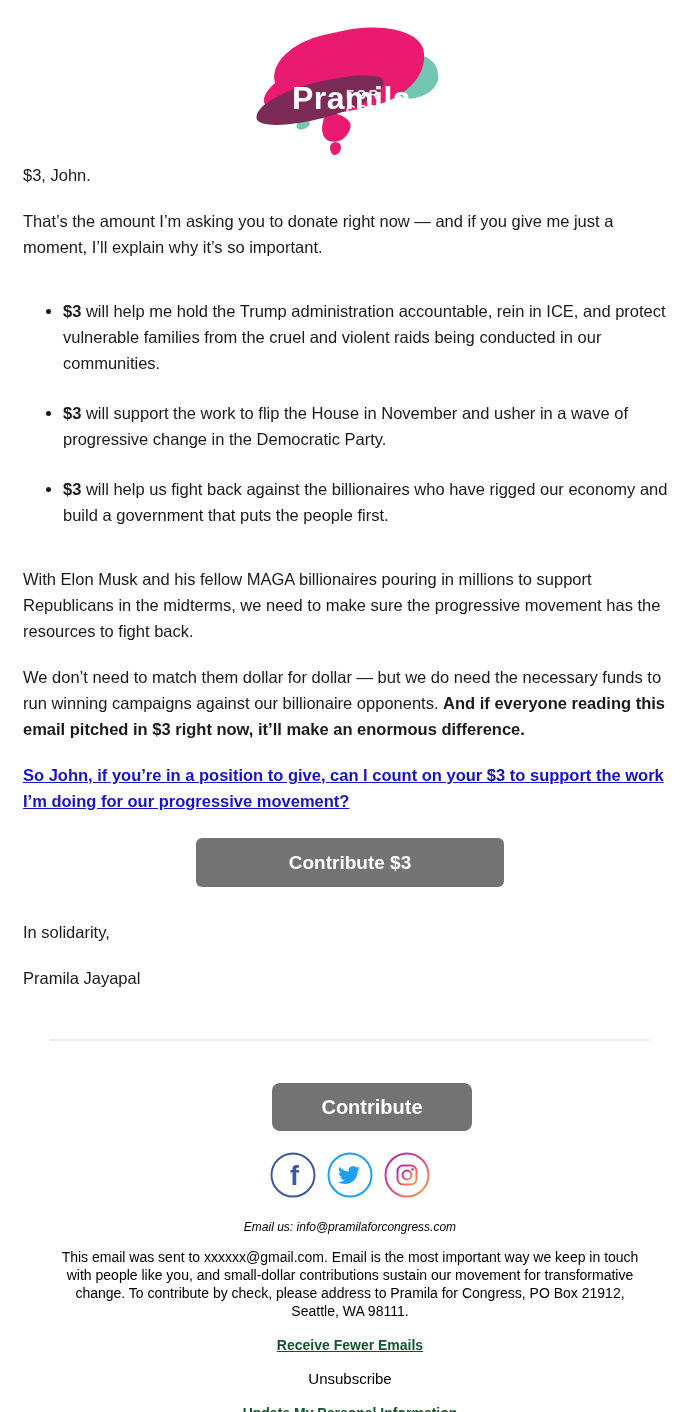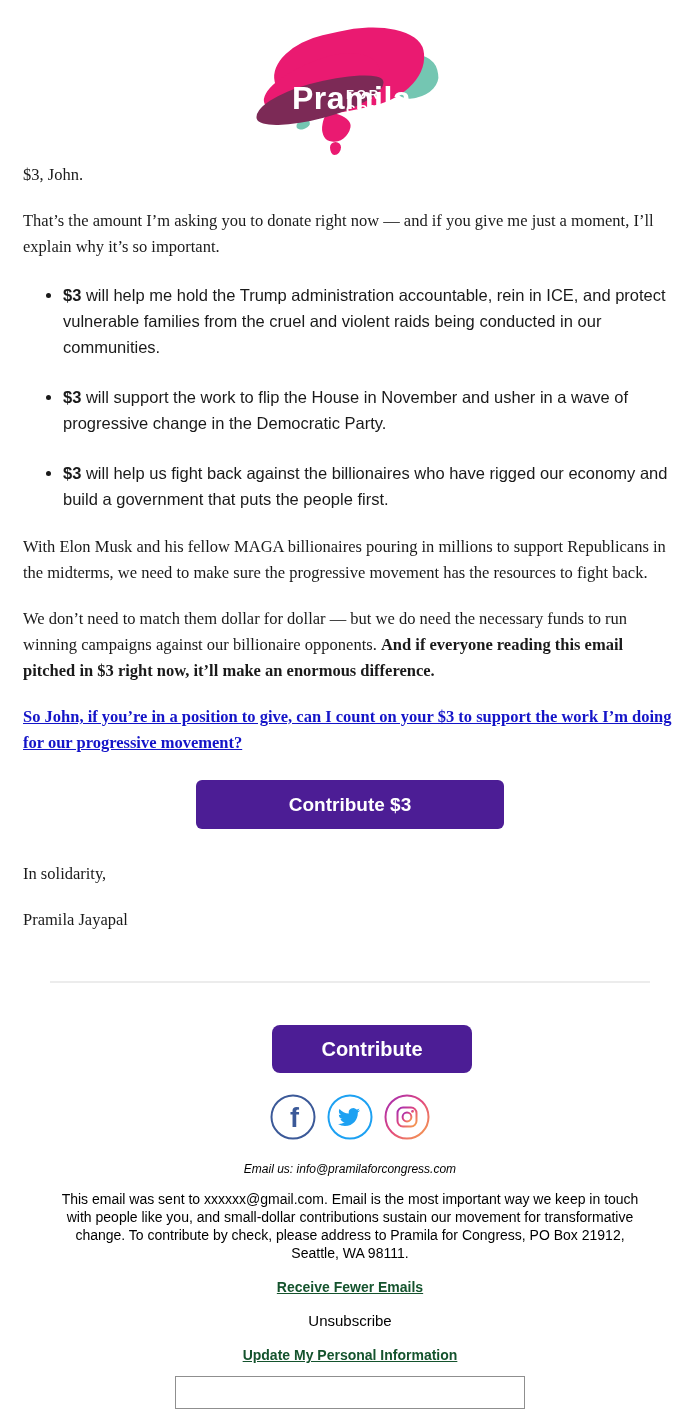--- a/index.html
+++ b/index.html
@@ -46,34 +46,34 @@
     position: absolute; left: 32px; top: 24px; z-index: 5;
     color: #fff; font-size: 32px; font-weight: bold; letter-spacing: .5px; margin-top: 32px;
   }
   .logo-tagline {
     position: absolute; left: 86px; top: 63px; z-index: 5;
     color: #fff; font-size: 13px; font-weight: bold; letter-spacing: 2.4px;
   }
 
   
   .content { padding: 0 23px; font-size: 16.5px; line-height: 26px; }
-  .content p { margin: 20px 0; font-family: Liberation Serif, serif; }
+  .content p { margin: 20px 0; }
   .greeting { margin-top: 26px !important; }
-  .content ul { margin: 22px 0; padding-left: 40px; }
+  .content ul { margin: 38px 0; padding-left: 40px; }
   .content li { margin-bottom: 24px; }
   .content li:last-child { margin-bottom: 0; }
   a.inline-link {
     color: #1414c8; font-weight: bold; text-decoration: underline; cursor: pointer;
   }
 
   
   .btn-row { text-align: center; }
   .btn {
     display: inline-flex; align-items: center; justify-content: center;
-    background: #4c1d95; color: #ffffff; font-weight: bold;
+    background: #737373; color: #ffffff; font-weight: bold;
     text-decoration: none; cursor: pointer;
   }
   .btn-primary { width: 308px; height: 49px; border-radius: 6px; font-size: 19px; margin-top: 4px; }
   .btn-secondary { width: 200px; height: 48px; border-radius: 8px; font-size: 20px; }
 
   .signoff1 { margin-top: 32px !important; }
 
   hr.divider { border: none; border-top: 2px solid #ececec; margin: 48px 50px 0; }
 
   

